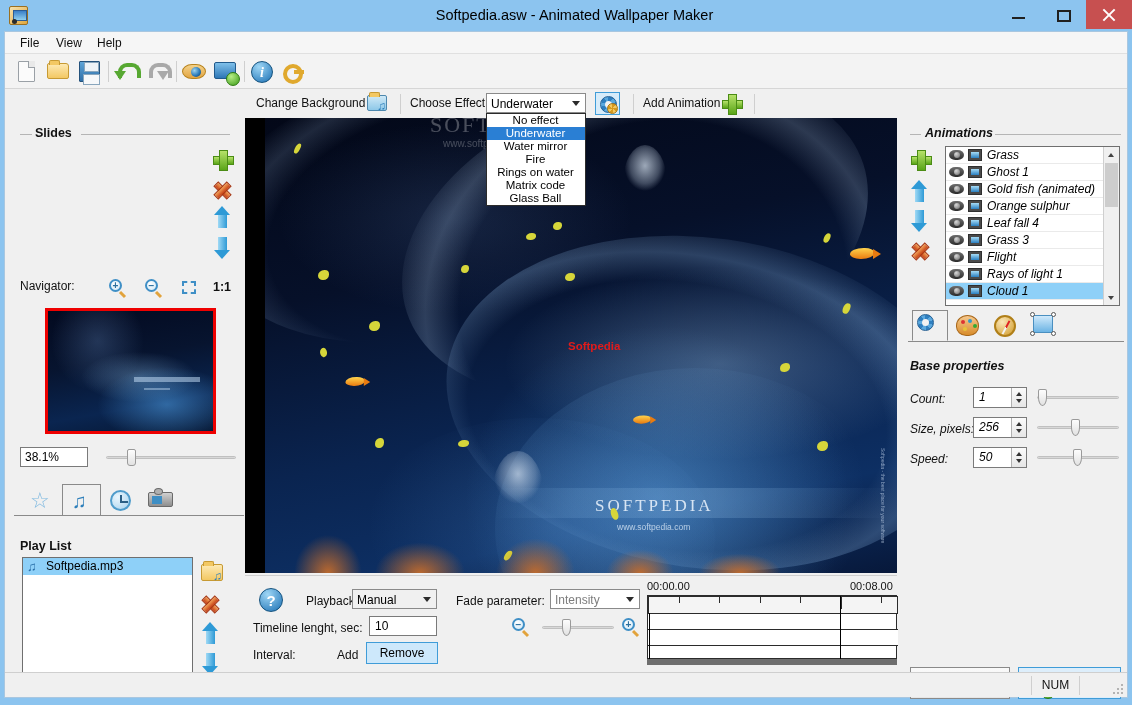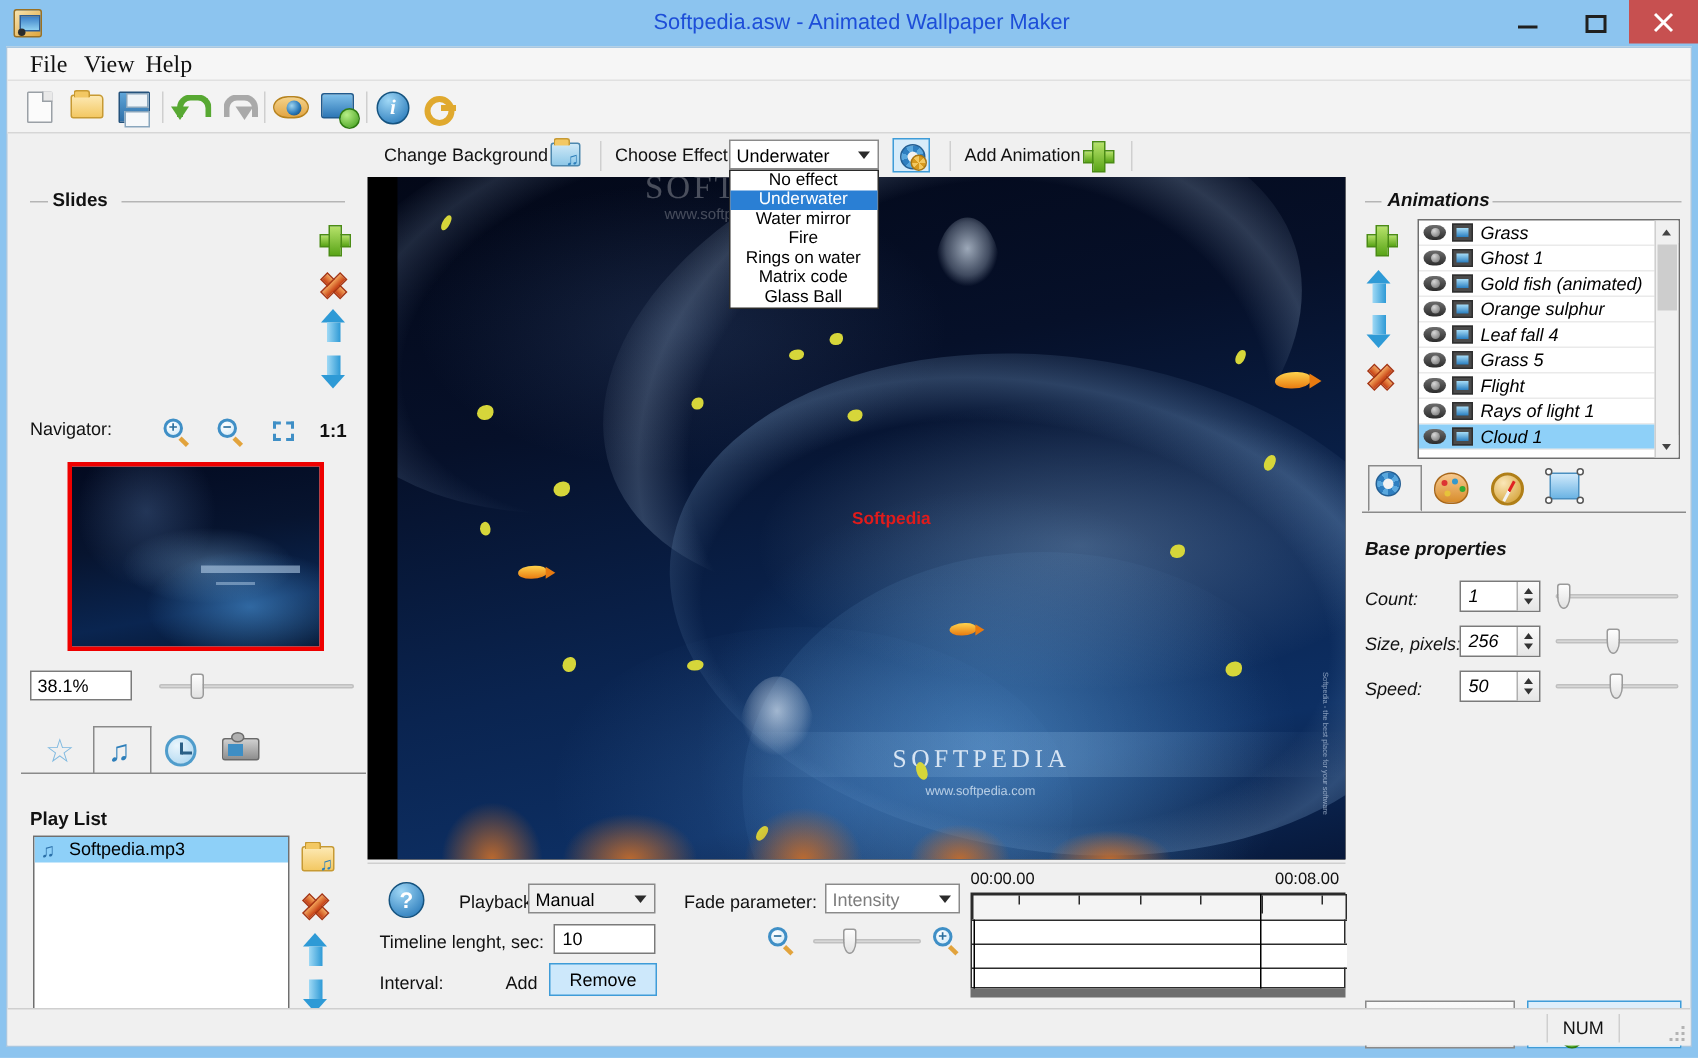--- a/index.html
+++ b/index.html
@@ -31,21 +31,21 @@
     background: linear-gradient(180deg,#3a7fc8,#8fd0f0);
     border: 1px solid #2c5d95;
   }
   .app-icon:after {
     content: ""; position: absolute; left: 2px; top: 12px; width: 5px; height: 5px;
     background: #2b2b2b; border-radius: 50%;
   }
   .title-text {
     position: absolute; left: 0; top: 0; width: 1132px; height: 31px;
     line-height: 31px; text-align: center;
-    font-size: 14.5px; color: #1d4ed8; padding-left: 17px;
+    font-size: 14.5px; color: #000000; padding-left: 17px;
   }
   .wbtns { position: absolute; right: 0; top: 0; height: 29px; display: flex; }
   .wbtn {
     width: 45px; height: 29px; position: relative; cursor: default;
   }
   .wbtn.close { background: #c75050; width: 46px; }
   .wbtn .min-g {
     position: absolute; left: 16px; top: 17px; width: 13px; height: 2px; background: #20201f;
   }
   .wbtn .max-g {
@@ -64,21 +64,21 @@
     background: #f0f0f0;
     border: 1px solid #a9c7e0;
   }
   
   .menubar {
     position: absolute; left: 0; top: 0; width: 1122px; height: 22px;
     background: #f6f6f6; border-bottom: 1px solid #e0e0e0;
   }
   .menuitem {
     position: absolute; top: 3px; height: 17px; line-height: 17px;
-    font-size: 16px; color: #111; padding: 0 7px; cursor: default; font-family: Liberation Serif, serif;
+    font-size: 12px; color: #111; padding: 0 7px; cursor: default;
   }
   
   .toolbar {
     position: absolute; left: 0; top: 22px; width: 1122px; height: 35px;
     background: #f3f3f3; border-bottom: 1px solid #d6d6d6;
   }
   .tbtn { position: absolute; top: 4px; width: 28px; height: 27px; cursor: default; }
   .tsep { position: absolute; top: 7px; width: 1px; height: 21px; background: #cfcfcf; }
 
   
@@ -676,21 +676,21 @@
               <span>Orange sulphur</span>
             </div>
           <div class="arow">
               <span class="eye-ic"></span>
               <span class="film-ic"></span>
               <span>Leaf fall 4</span>
             </div>
           <div class="arow">
               <span class="eye-ic"></span>
               <span class="film-ic"></span>
-              <span>Grass 5</span>
+              <span>Grass 3</span>
             </div>
           <div class="arow">
               <span class="eye-ic"></span>
               <span class="film-ic"></span>
               <span>Flight</span>
             </div>
           <div class="arow">
               <span class="eye-ic"></span>
               <span class="film-ic"></span>
               <span>Rays of light 1</span>

